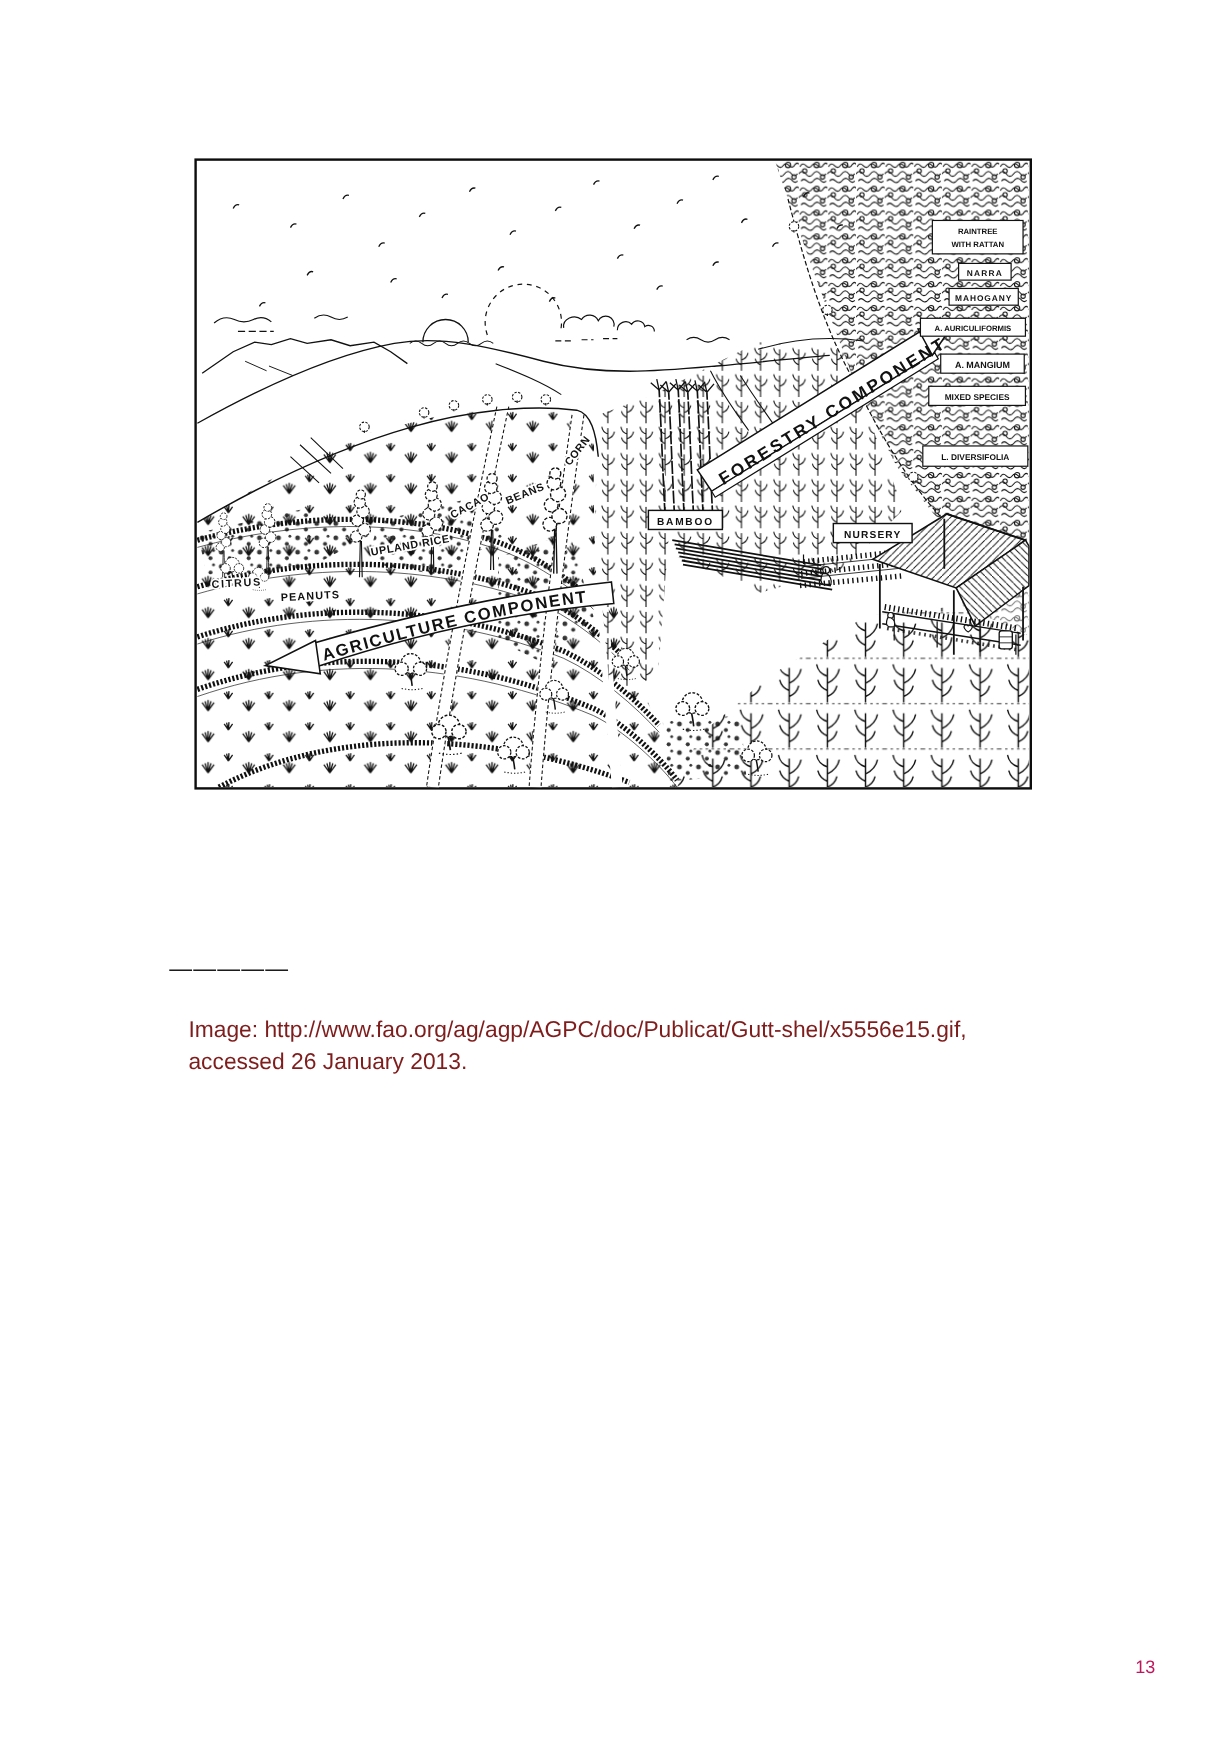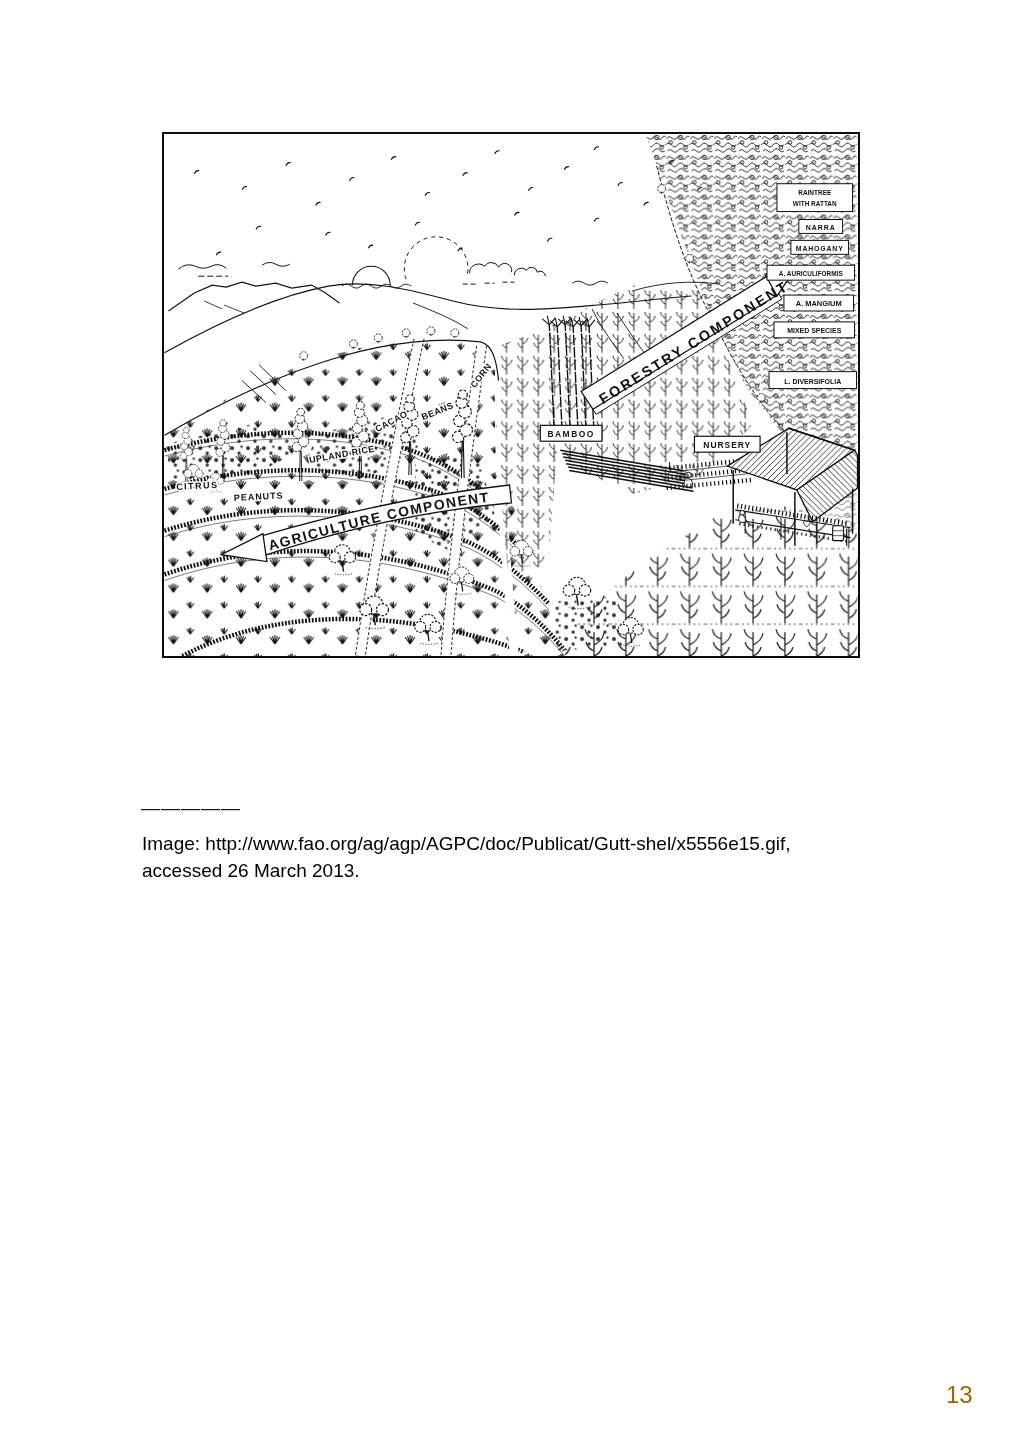--- a/index.html
+++ b/index.html
@@ -13,25 +13,25 @@
   }
   .figure svg{display:block;width:100%;height:100%;}
   .para{
     position:absolute;left:141px;top:699px;width:752px;margin:0;
     font-size:19px;line-height:27px;color:#1b1b1b;
   }
   .sep{
     position:absolute;left:141px;top:797px;font-size:19px;letter-spacing:1px;color:#1b1b1b;
   }
   .credit{
-    position:absolute;left:141px;top:829px;width:760px;margin:1px;
-    font-size:19px;line-height:27px;color:#000000;
+    position:absolute;left:141px;top:829px;width:760px;margin:16px;
+    font-size:19px;line-height:27px;color:#7f1d1d;
   }
   .pagenum{
-    position:absolute;left:946px;top:1381px;font-size:24px;color:#a16207;
+    position:absolute;left:946px;top:1381px;font-size:15px;color:#be185d;
   }
   
   .hand{font-family:"Liberation Sans",sans-serif;font-weight:bold;fill:#111;}
   .boxtxt{font-family:"Liberation Sans",sans-serif;font-weight:bold;fill:#111;}
   .banner{font-family:"Liberation Sans",sans-serif;font-weight:bold;fill:#111;}
 </style>
 </head>
 <body>
 
 <div class="page">
@@ -319,17 +319,17 @@
         <text class="hand" x="214" y="300" font-size="9" letter-spacing="0.5" transform="rotate(-28 214 300)">CACAO</text>
         <text class="hand" x="260" y="288" font-size="9" letter-spacing="0.5" transform="rotate(-22 260 288)">BEANS</text>
         <text class="hand" x="312" y="256" font-size="9" letter-spacing="0.5" transform="rotate(-52 312 256)">CORN</text>
       </g>
     </svg>
   </figure>
 
 
   <div class="sep">—————</div>
 
-  <p class="credit"><span>Image: http://www.fao.org/ag/agp/AGPC/doc/Publicat/Gutt-shel/x5556e15.gif,</span><br><span>accessed 26 March 2013.</span></p>
+  <p class="credit"><span>Image: http://www.fao.org/ag/agp/AGPC/doc/Publicat/Gutt-shel/x5556e15.gif,</span><br><span>accessed 26 January 2013.</span></p>
 
   <div class="pagenum">13</div>
 
 </div>
 
 </body></html>

